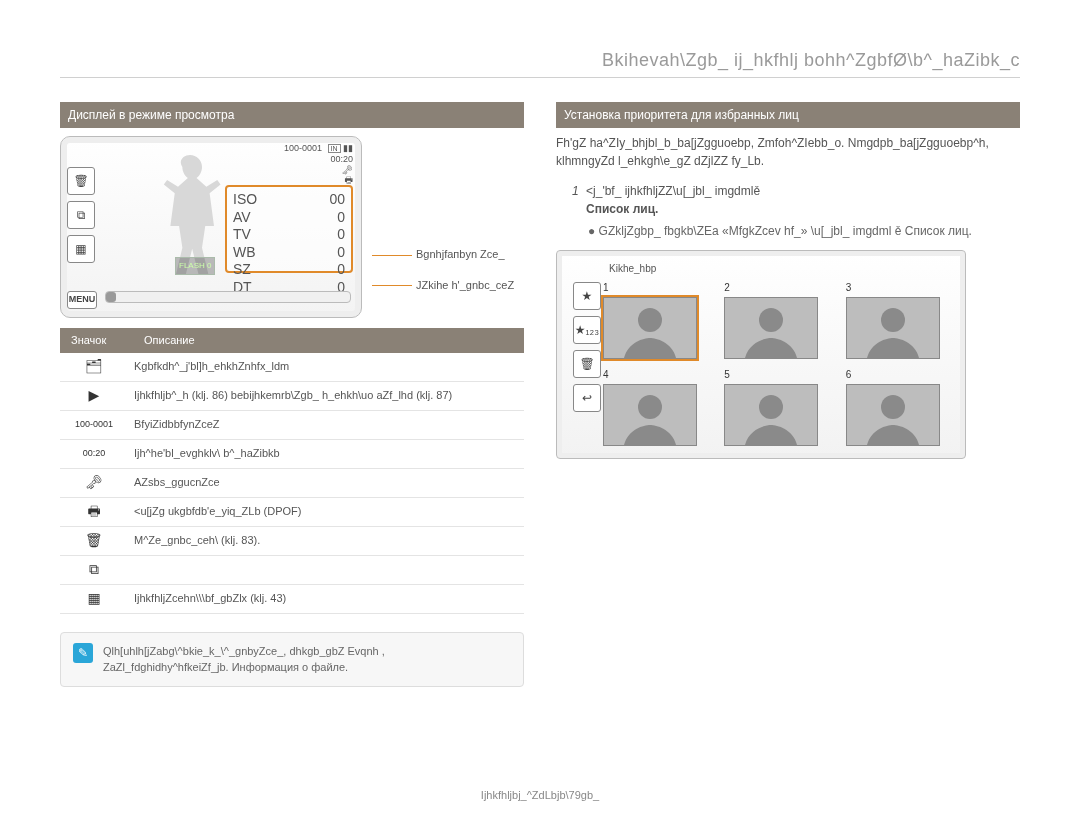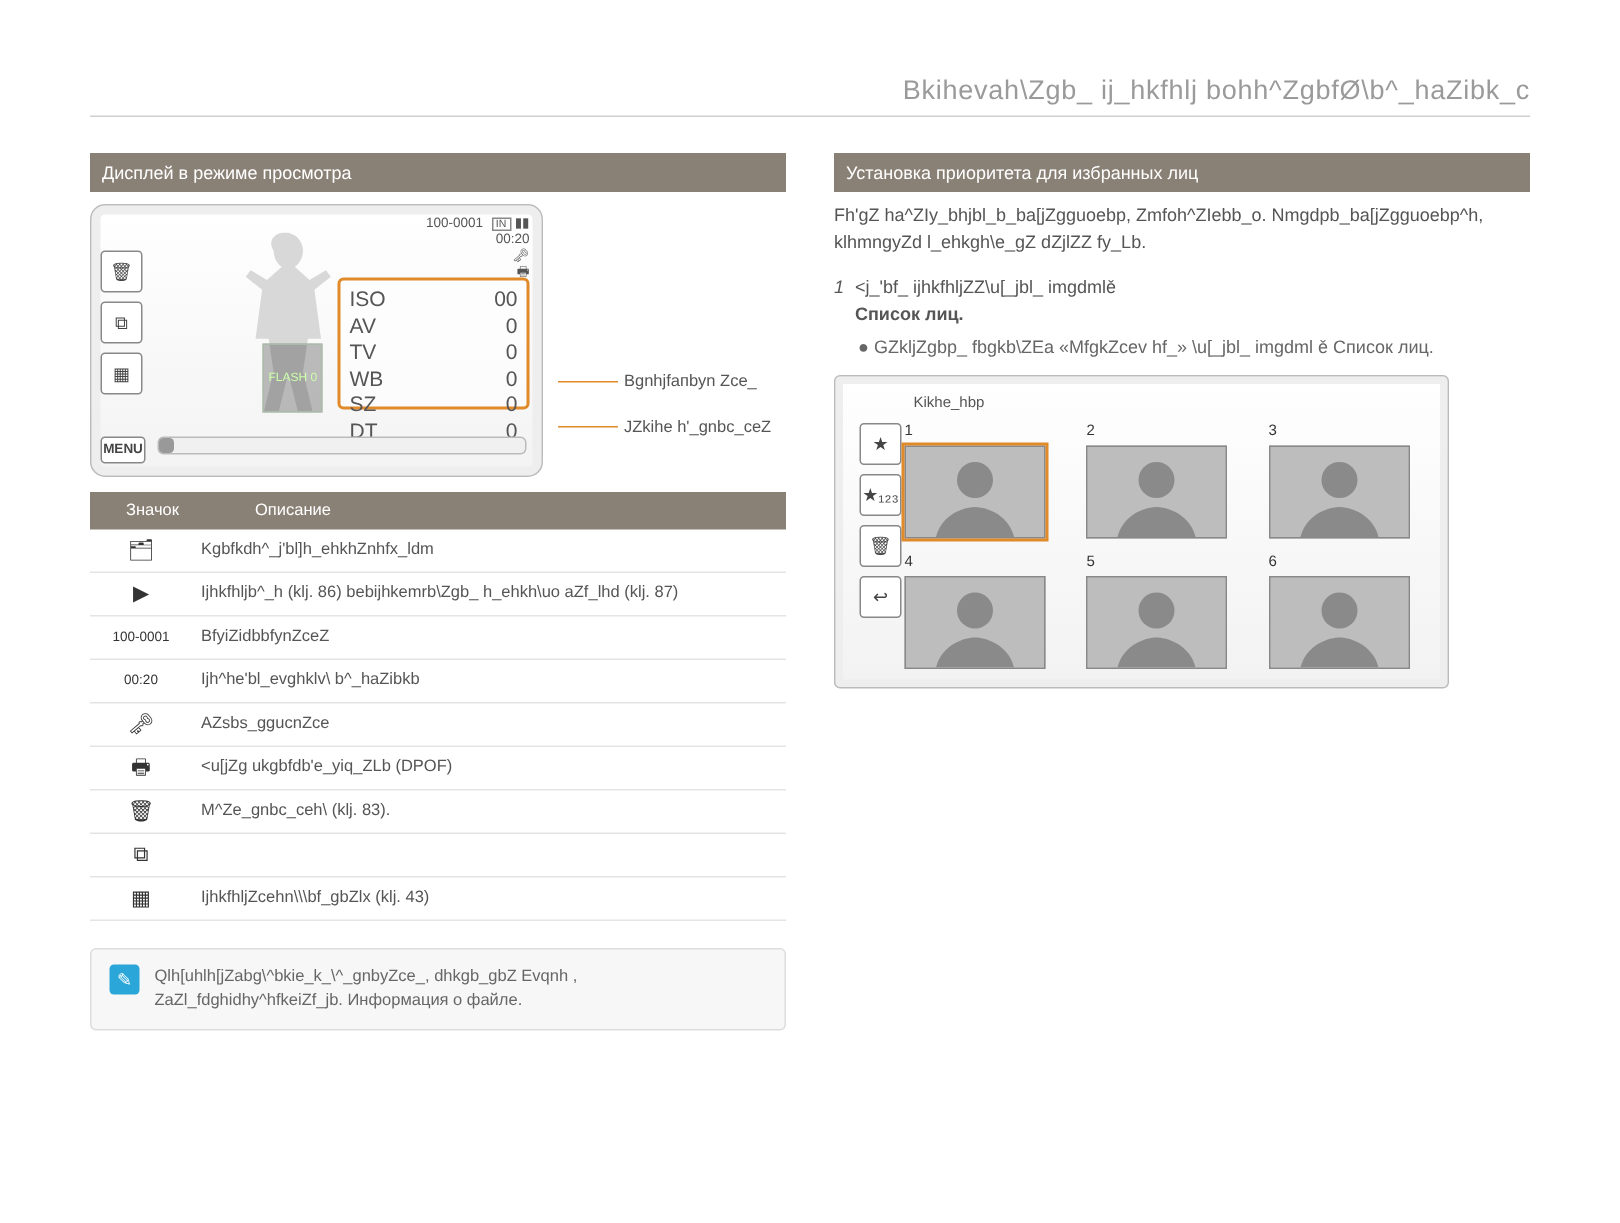--- a/index.html
+++ b/index.html
@@ -14,40 +14,40 @@
   .cam{width:300px;height:180px;border:1px solid #bbb;border-radius:10px;box-shadow:0 0 0 6px #eee inset;position:relative;background:linear-gradient(#fff,#f3f3f3);overflow:hidden;}
   .cam .top{position:absolute;top:6px;right:8px;font-size:9px;color:#555;text-align:right;line-height:1.2;}
   .cam .top .lock{display:inline-block;margin-left:4px;}
   .cam .left-icons{position:absolute;left:6px;top:30px;display:flex;flex-direction:column;gap:6px;}
   .ibox{width:26px;height:26px;border:1px solid #888;border-radius:3px;background:#fff;display:flex;align-items:center;justify-content:center;font-size:12px;color:#444;}
   .ibox.small{width:28px;height:16px;font-size:9px;}
   .cam .sil{position:absolute;left:94px;top:18px;width:70px;height:120px;}
   .cam .sil svg{width:100%;height:100%;}
   .cam .tag{position:absolute;right:8px;top:48px;width:112px;height:76px;border:2px solid #e08a2a;border-radius:4px;padding:4px 6px;font-size:14px;color:#555;background:rgba(255,255,255,0.6);line-height:1.25;}
   .cam .tag .row{display:flex;justify-content:space-between;}
-  .cam .flash{position:absolute;left:114px;bottom:42px;font-size:8px;color:#cfa;border:1px solid #aba;padding:16px 3px;background:rgba(0,0,0,0.25);}
+  .cam .flash{position:absolute;left:114px;bottom:42px;font-size:8px;color:#cfa;border:1px solid #aba;padding:2px 3px;background:rgba(0,0,0,0.25);}
   .cam .bar-bot{position:absolute;left:44px;right:10px;bottom:14px;height:10px;border:1px solid #bbb;border-radius:4px;background:#f0f0f0;}
   .cam .bar-bot::after{content:"";display:block;height:100%;width:10px;background:#999;border-radius:3px;}
   .cam .menu{position:absolute;left:6px;bottom:8px;font-weight:bold;}
   .callouts{position:absolute;left:312px;top:110px;font-size:11px;color:#555;}
   .callouts .line{white-space:nowrap;margin-bottom:14px;}
   .lead{display:inline-block;width:40px;border-top:1px solid #e08a2a;vertical-align:middle;margin-right:4px;}
   
   .tblhdr{display:flex;background:#8a8176;color:#fff;font-size:11px;}
-  .tblhdr .c1{width:56px;padding:4px 24px;}
+  .tblhdr .c1{width:56px;padding:4px 11px;}
   .tblhdr .c2{flex:1;padding:4px 6px;}
   .trow{display:flex;border-bottom:1px solid #e4e4e4;font-size:11px;align-items:center;min-height:28px;}
   .trow .c1{width:56px;padding:3px 6px;text-align:center;color:#333;}
   .trow .c2{flex:1;padding:3px 6px;color:#555;}
   .micon{font-size:14px;}
   .note{display:flex;gap:10px;border:1px solid #ddd;background:#f7f7f7;border-radius:4px;padding:10px 12px;margin-top:18px;font-size:11px;color:#666;}
   .note .nicon{width:20px;height:20px;min-width:20px;border-radius:3px;background:#2aa6d8;color:#fff;display:flex;align-items:center;justify-content:center;font-size:12px;}
   
   .para{margin:6px 0 12px 0;}
-  .steps{margin-left:0;}
+  .steps{margin-left:16px;}
   .step{margin-bottom:10px;}
   .stepnum{display:inline-block;font-style:italic;margin-right:4px;}
   .inset{margin:4px 0 0 16px;color:#666;}
   
   .card{width:380px;margin-top:4px;border:1px solid #bbb;border-radius:4px;padding:10px 12px 12px 16px;box-shadow:0 0 0 5px #eee inset;background:linear-gradient(#fff,#f2f2f2);}
   .card .label{font-size:10px;color:#555;margin-bottom:4px;margin-left:36px;}
   .card .body{display:flex;}
   .card .side{width:30px;display:flex;flex-direction:column;gap:6px;margin-top:2px;}
   .grid{flex:1;display:grid;grid-template-columns:repeat(3,1fr);gap:8px 14px;}
   .cell{display:flex;flex-direction:column;align-items:flex-start;}
@@ -245,13 +245,14 @@
                     <circle cx="46" cy="22" r="12" fill="#8a8a8a"></circle>
                     <path d="M20 60c4-16 20-20 26-20s22 4 26 20z" fill="#8a8a8a"></path>
                   </svg></div>
               </div>
           </div>
         </div>
       </div>
     </div>
   </div>
 
+  <div class="footer">Ijhkfhljbj_^ZdLbjb\79gb_</div>
 </div>
 
 </body></html>

